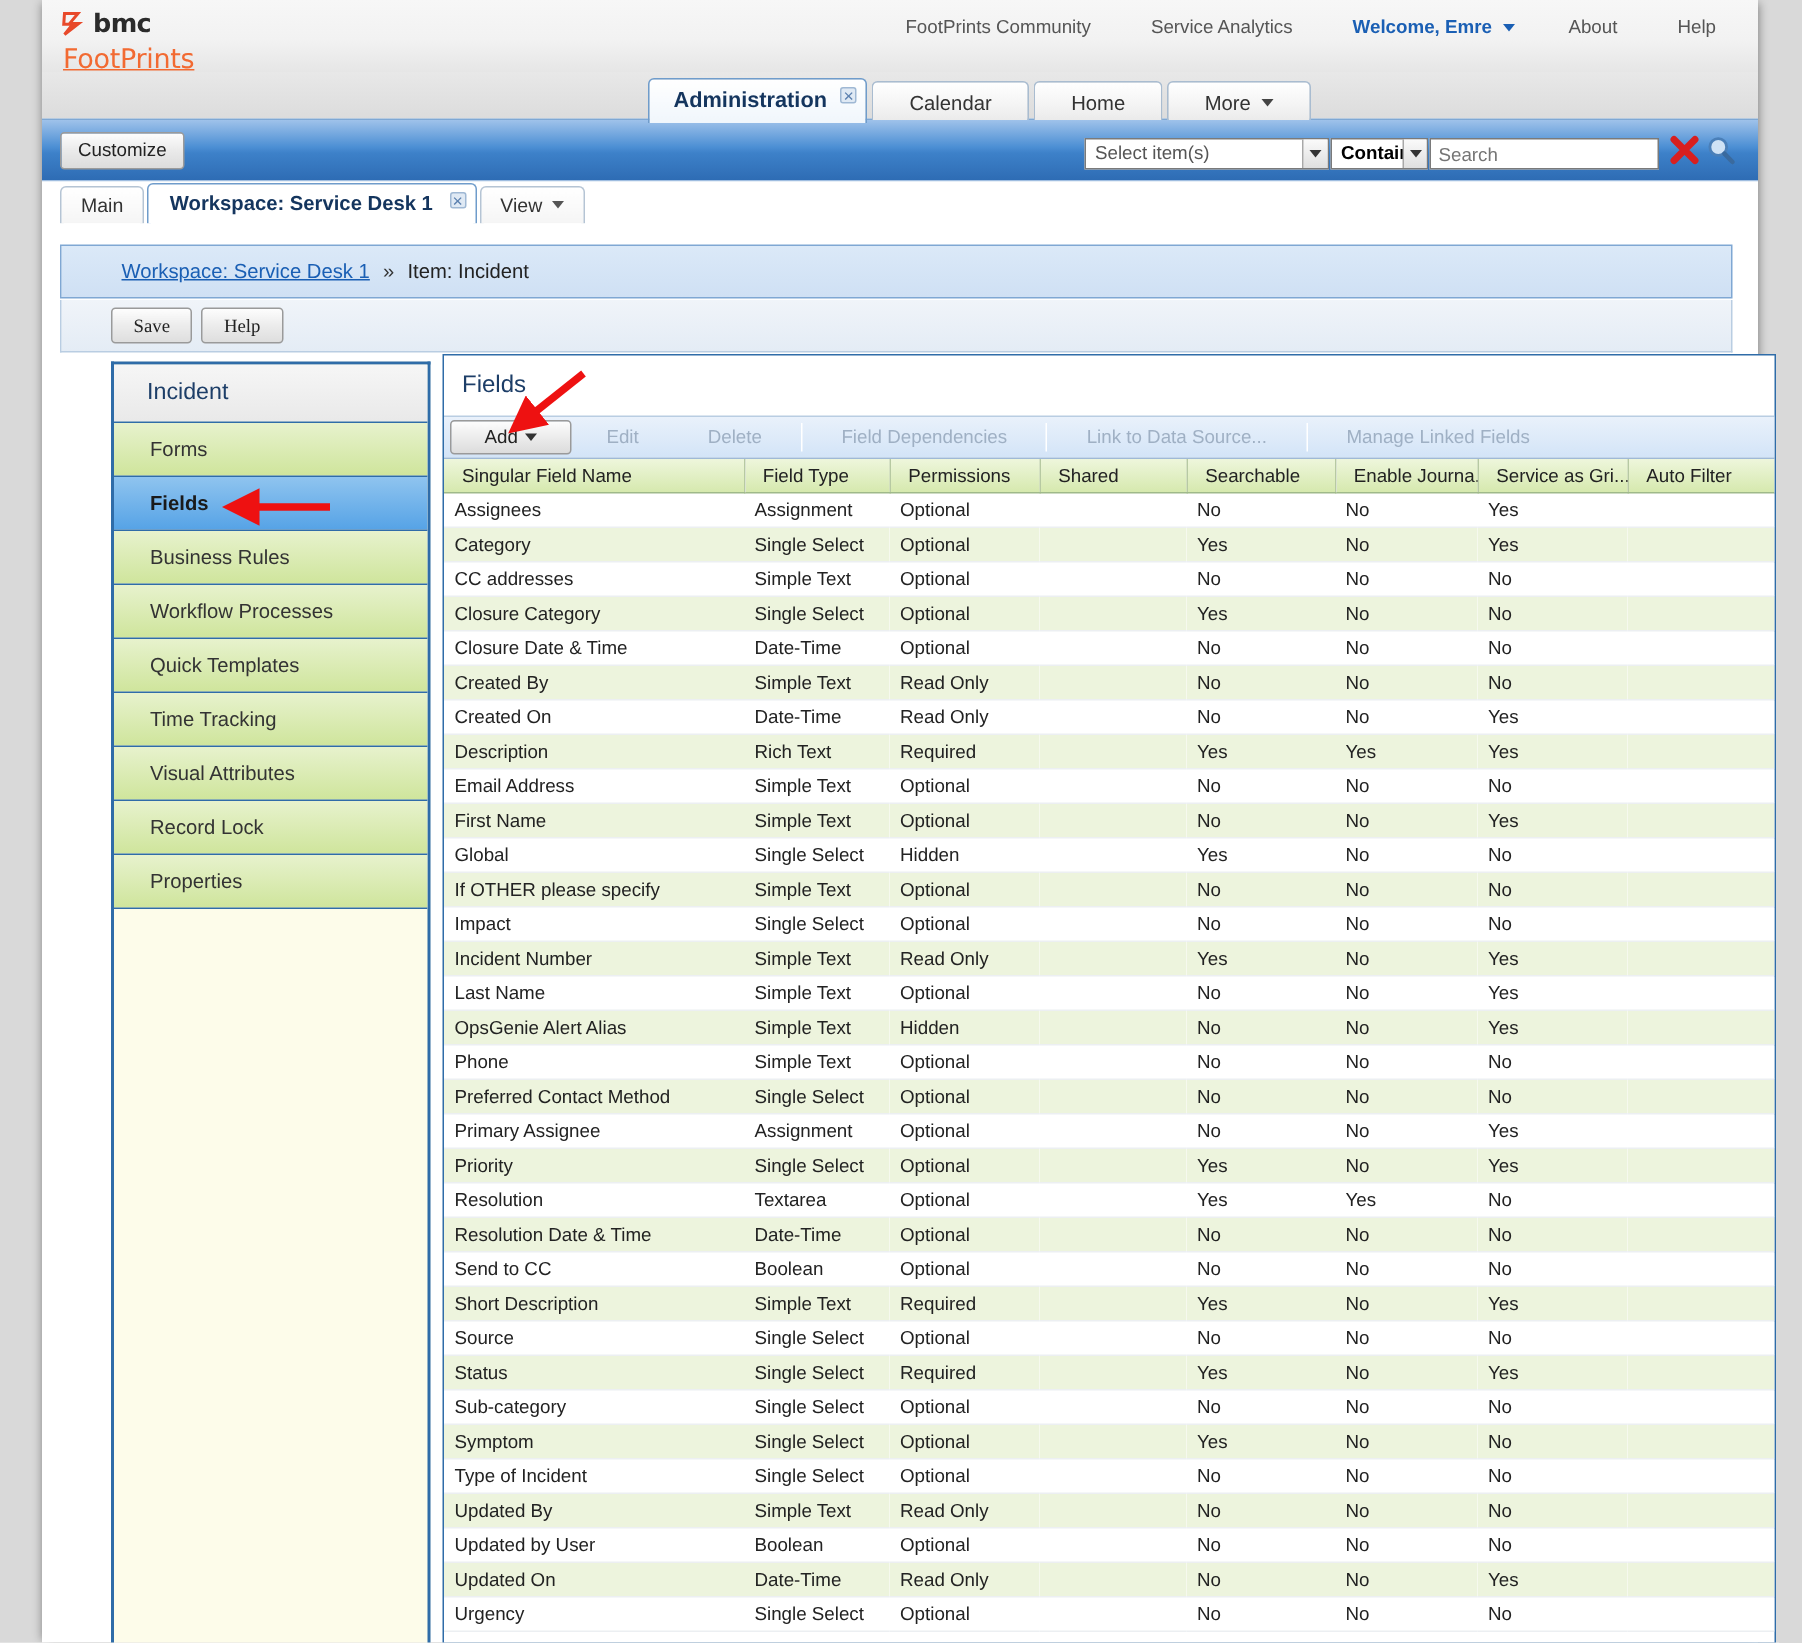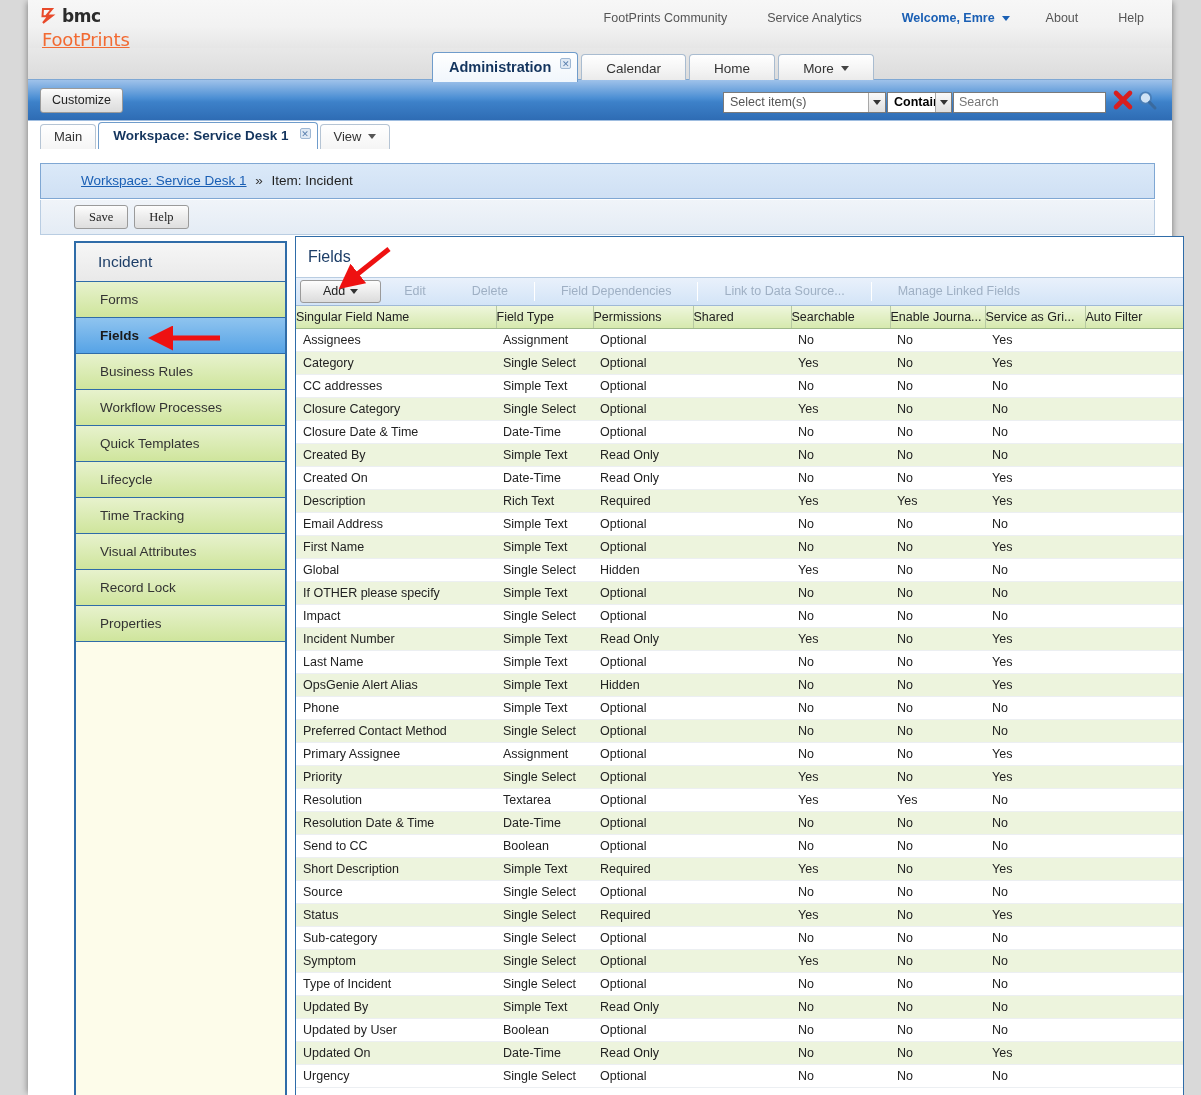--- a/index.html
+++ b/index.html
@@ -246,21 +246,21 @@
   #grid { width: 100%; }
   table.fields {
     width: 100%; border-collapse: collapse; table-layout: fixed;
     font-size: 12.5px;
   }
   table.fields th {
     background: linear-gradient(to bottom,#eef6dc 0%,#d6e9ae 100%);
     border-right: 1px solid #b7c9a2;
     border-bottom: 1px solid #9fb98a;
     font-weight: normal; text-align: left;
-    padding: 4px 0 4px 0; color: #222; font-size: 12.5px;
+    padding: 4px 0 4px 12px; color: #222; font-size: 12.5px;
     height: 22px; white-space: nowrap; overflow: hidden;
   }
   table.fields th:last-child { border-right: none; }
   table.fields td {
     padding: 4px 0 4px 7px; color: #222; height: 22px;
     border-bottom: 1px solid #eceff2;
     white-space: nowrap; overflow: hidden;
   }
   table.fields tr.odd td { background: #ffffff; }
   table.fields tr.even td { background: #edf4dd; }
@@ -395,22 +395,20 @@
     <div class="side-item">
       <span>Forms</span></div>
     <div class="side-item active">
       <span>Fields</span></div>
     <div class="side-item">
       <span>Business Rules</span></div>
     <div class="side-item">
       <span>Workflow Processes</span></div>
     <div class="side-item">
       <span>Quick Templates</span></div>
-    <div class="side-item">
-      <span>Lifecycle</span></div>
     <div class="side-item">
       <span>Time Tracking</span></div>
     <div class="side-item">
       <span>Visual Attributes</span></div>
     <div class="side-item">
       <span>Record Lock</span></div>
     <div class="side-item">
       <span>Properties</span></div>
   </div>
 

